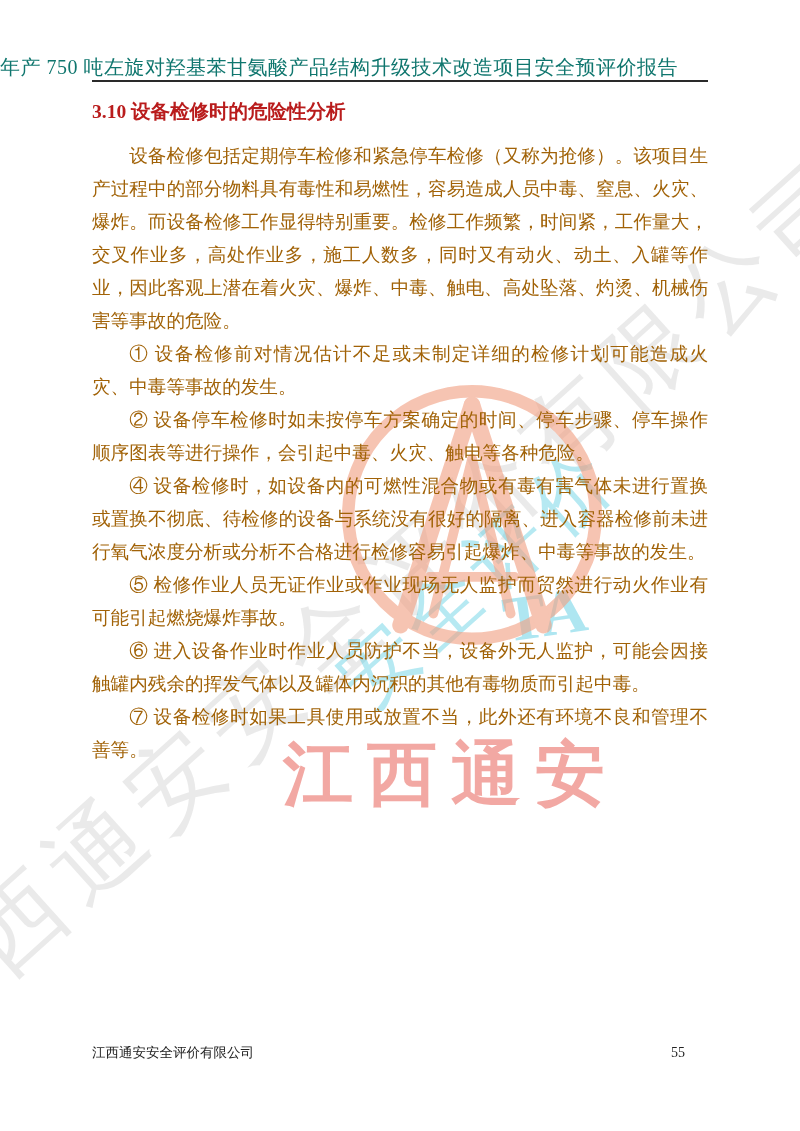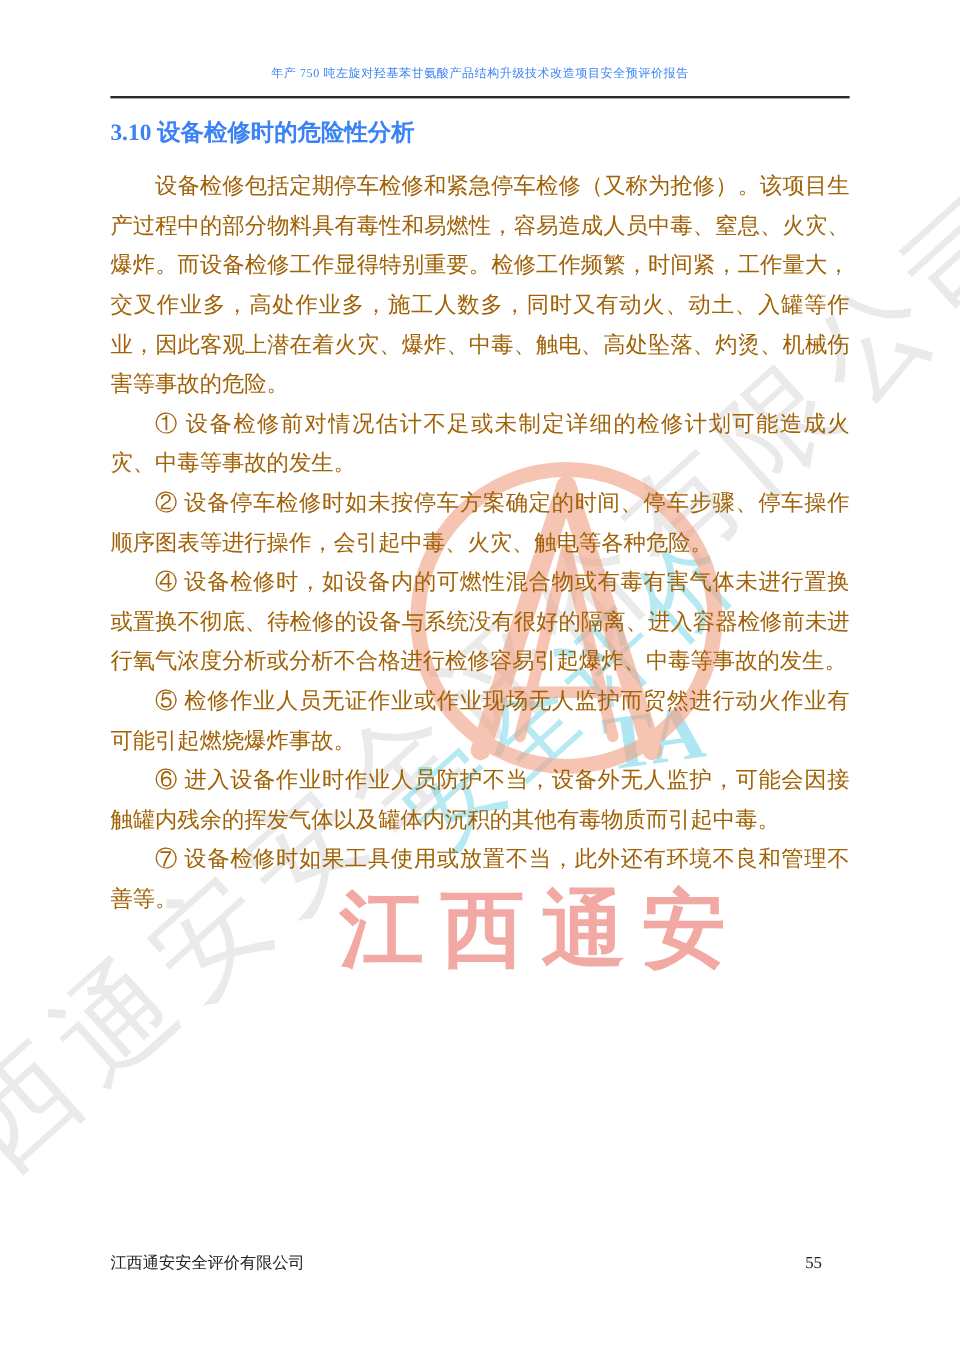--- a/index.html
+++ b/index.html
@@ -41,33 +41,33 @@
     position:absolute;left:283px;top:728px;
     font-size:70px;font-weight:bold;
     letter-spacing:14px;white-space:nowrap;
     color:rgba(226,62,50,0.45);
     font-family:"Liberation Serif","DejaVu Serif",serif;
   }
   
   .doc{position:absolute;inset:0;z-index:1;}
   .page-header{
     position:absolute;top:54px;left:0;right:0;
-    text-align:center;font-size:10px;color:#3b82f6;
+    font-size:20px;color:#0f766e;
     letter-spacing:0.5px;
   }
   .header-rule{
     position:absolute;top:80px;left:92px;width:616px;
     border-top:2px solid #2a2a2a;height:0;
   }
   .content{
     position:absolute;top:99px;left:92px;width:616px;
   }
   h2.sec{
     margin:0 0 14px 0;
-    font-size:19.5px;line-height:26px;font-weight:bold;color:#3b82f6;
+    font-size:19.5px;line-height:26px;font-weight:bold;color:#b91c1c;
   }
   h2.sec.second{margin-top:24px;}
   p.body{
     margin:0;
     font-size:18.6px;line-height:33px;
     text-align:justify;text-indent:2em;
     color:#a16207;
     font-family:Liberation Serif, serif;
   }
   

